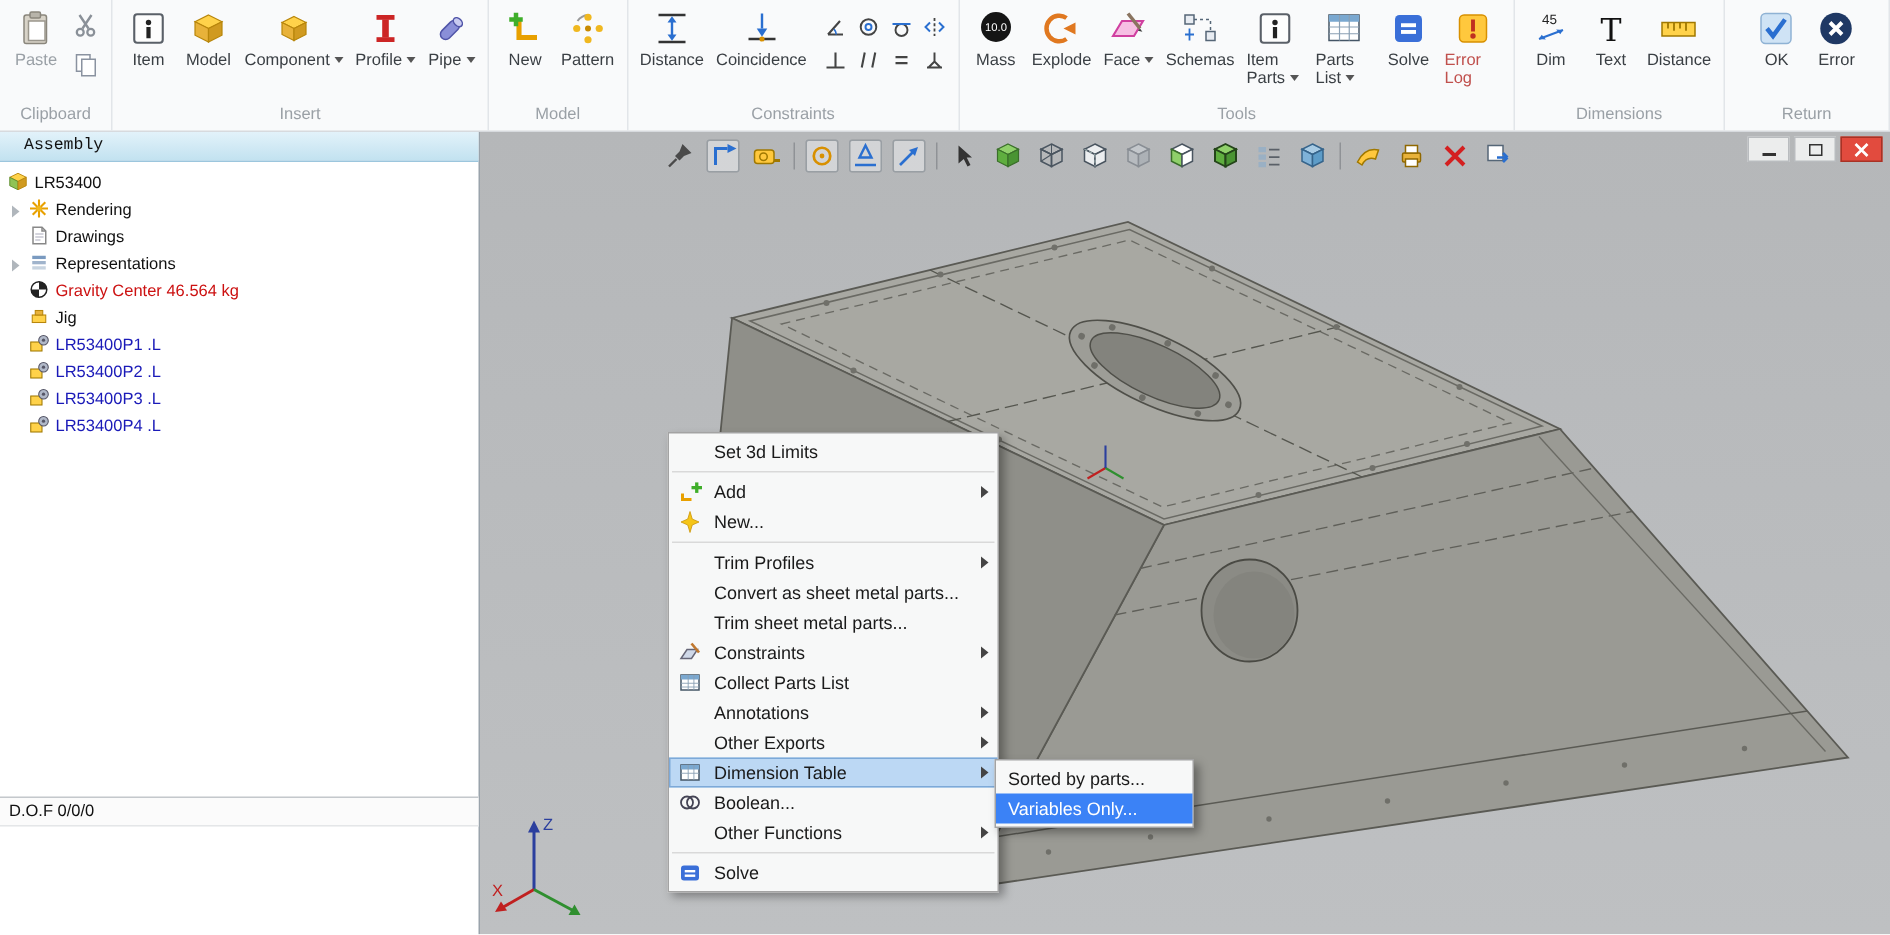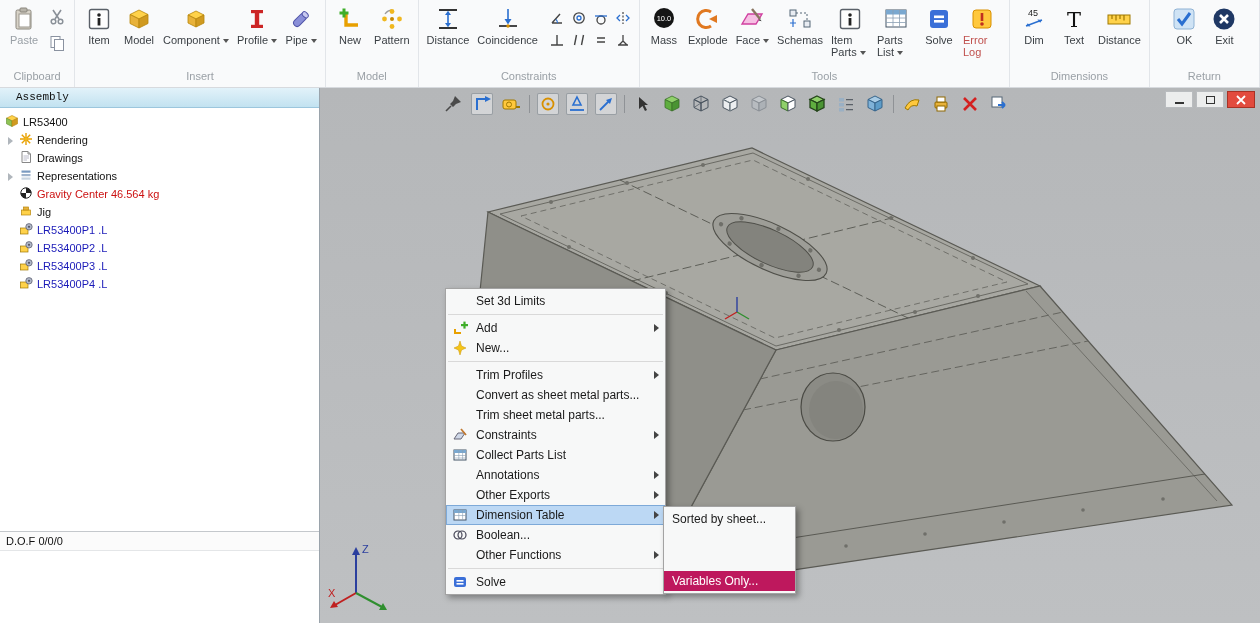--- a/index.html
+++ b/index.html
@@ -55,21 +55,21 @@
 
   
   .context-menu { position:absolute; left:445px; top:288px; width:221px; background:#f7f8f8; border:1px solid #a3a3a3; box-shadow:3px 3px 6px rgba(0,0,0,.35); padding:2px 0; z-index:20; }
   .mitem { height:20px; display:flex; align-items:center; padding:0 6px 0 3px; font-size:12px; color:#1a1a1a; }
   .mitem.hl { background:#bcd8f4; outline:1px solid #7da9d8; outline-offset:-1px; }
   .mi-icon { width:22px; height:16px; display:flex; align-items:center; justify-content:center; margin-right:5px; flex:none; }
   .mi-arrow { margin-left:auto; width:0; height:0; border-top:4px solid transparent; border-bottom:4px solid transparent; border-left:5px solid #444; }
   .msep { height:1px; background:#d9d9d9; margin:3px 2px; }
   .submenu { position:absolute; left:663px; top:506px; width:133px; background:#f7f8f8; border:1px solid #a3a3a3; box-shadow:3px 3px 6px rgba(0,0,0,.35); padding:2px 0; z-index:21; }
   .smitem { height:20px; display:flex; align-items:center; padding:0 8px; font-size:12px; color:#1a1a1a; }
-  .smitem.sel { background:#be185d; color:#fff;margin-top:42px; }
+  .smitem.sel { background:#3b82f6; color:#fff; }
 </style>
 </head>
 <body>
 
 <div class="app">
 
   <div class="ribbon">
 
     <div class="rgroup">
       <div class="rbody">
@@ -392,21 +392,21 @@
             </span>
           <span class="rlabel">OK</span>
         </div>
         <div class="rbtn">
           <span class="ricon">
               <svg width="26" height="26" viewBox="0 0 26 26">
                 <circle cx="13" cy="13" r="10.5" fill="#1f3864"></circle>
                 <path d="M9 9 L17 17 M17 9 L9 17" stroke="#fff" stroke-width="2.6"></path>
               </svg>
             </span>
-          <span class="rlabel">Exit</span>
+          <span class="rlabel">Error</span>
         </div>
       </div>
       <div class="rgroup-label">Return</div>
     </div>
   </div>
 
   <div class="left-panel">
     <div class="panel-header">Assembly</div>
     <div class="tree">
 
@@ -863,20 +863,20 @@
             <rect x="4.5" y="6" width="7" height="1.6" fill="#fff"></rect>
             <rect x="4.5" y="9" width="7" height="1.6" fill="#fff"></rect>
           </svg>
         </span>
       <span>Solve</span>
     </div>
   </div>
 
   <div class="submenu">
     <div class="smitem">
-      <span>Sorted by sheet...</span>
+      <span>Sorted by parts...</span>
     </div>
     <div class="smitem sel">
       <span>Variables Only...</span>
     </div>
   </div>
 
 </div>
 
 </body></html>

